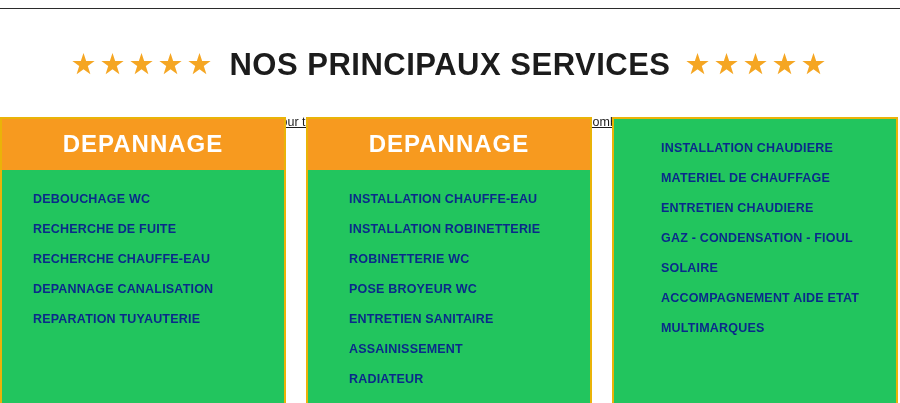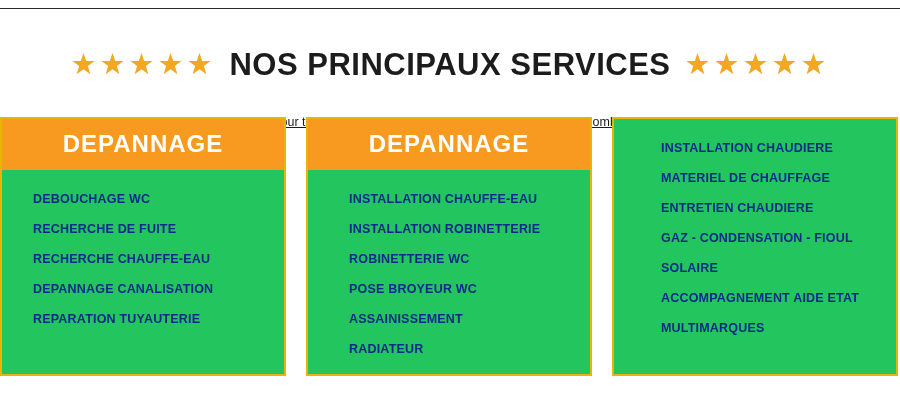--- a/index.html
+++ b/index.html
@@ -134,20 +134,21 @@
       </div>
     </div>
 
     <div class="card card-2">
       <div class="card-head">DEPANNAGE</div>
       <div class="card-body">
         <div class="service-item">INSTALLATION CHAUFFE-EAU</div>
         <div class="service-item">INSTALLATION ROBINETTERIE</div>
         <div class="service-item">ROBINETTERIE WC</div>
         <div class="service-item">POSE BROYEUR WC</div>
+        <div class="service-item">ENTRETIEN SANITAIRE</div>
         <div class="service-item">ASSAINISSEMENT</div>
         <div class="service-item">RADIATEUR</div>
       </div>
     </div>
 
     <div class="card card-3">
       <div class="card-body">
         <div class="service-item">INSTALLATION CHAUDIERE</div>
         <div class="service-item">MATERIEL DE CHAUFFAGE</div>
         <div class="service-item">ENTRETIEN CHAUDIERE</div>

